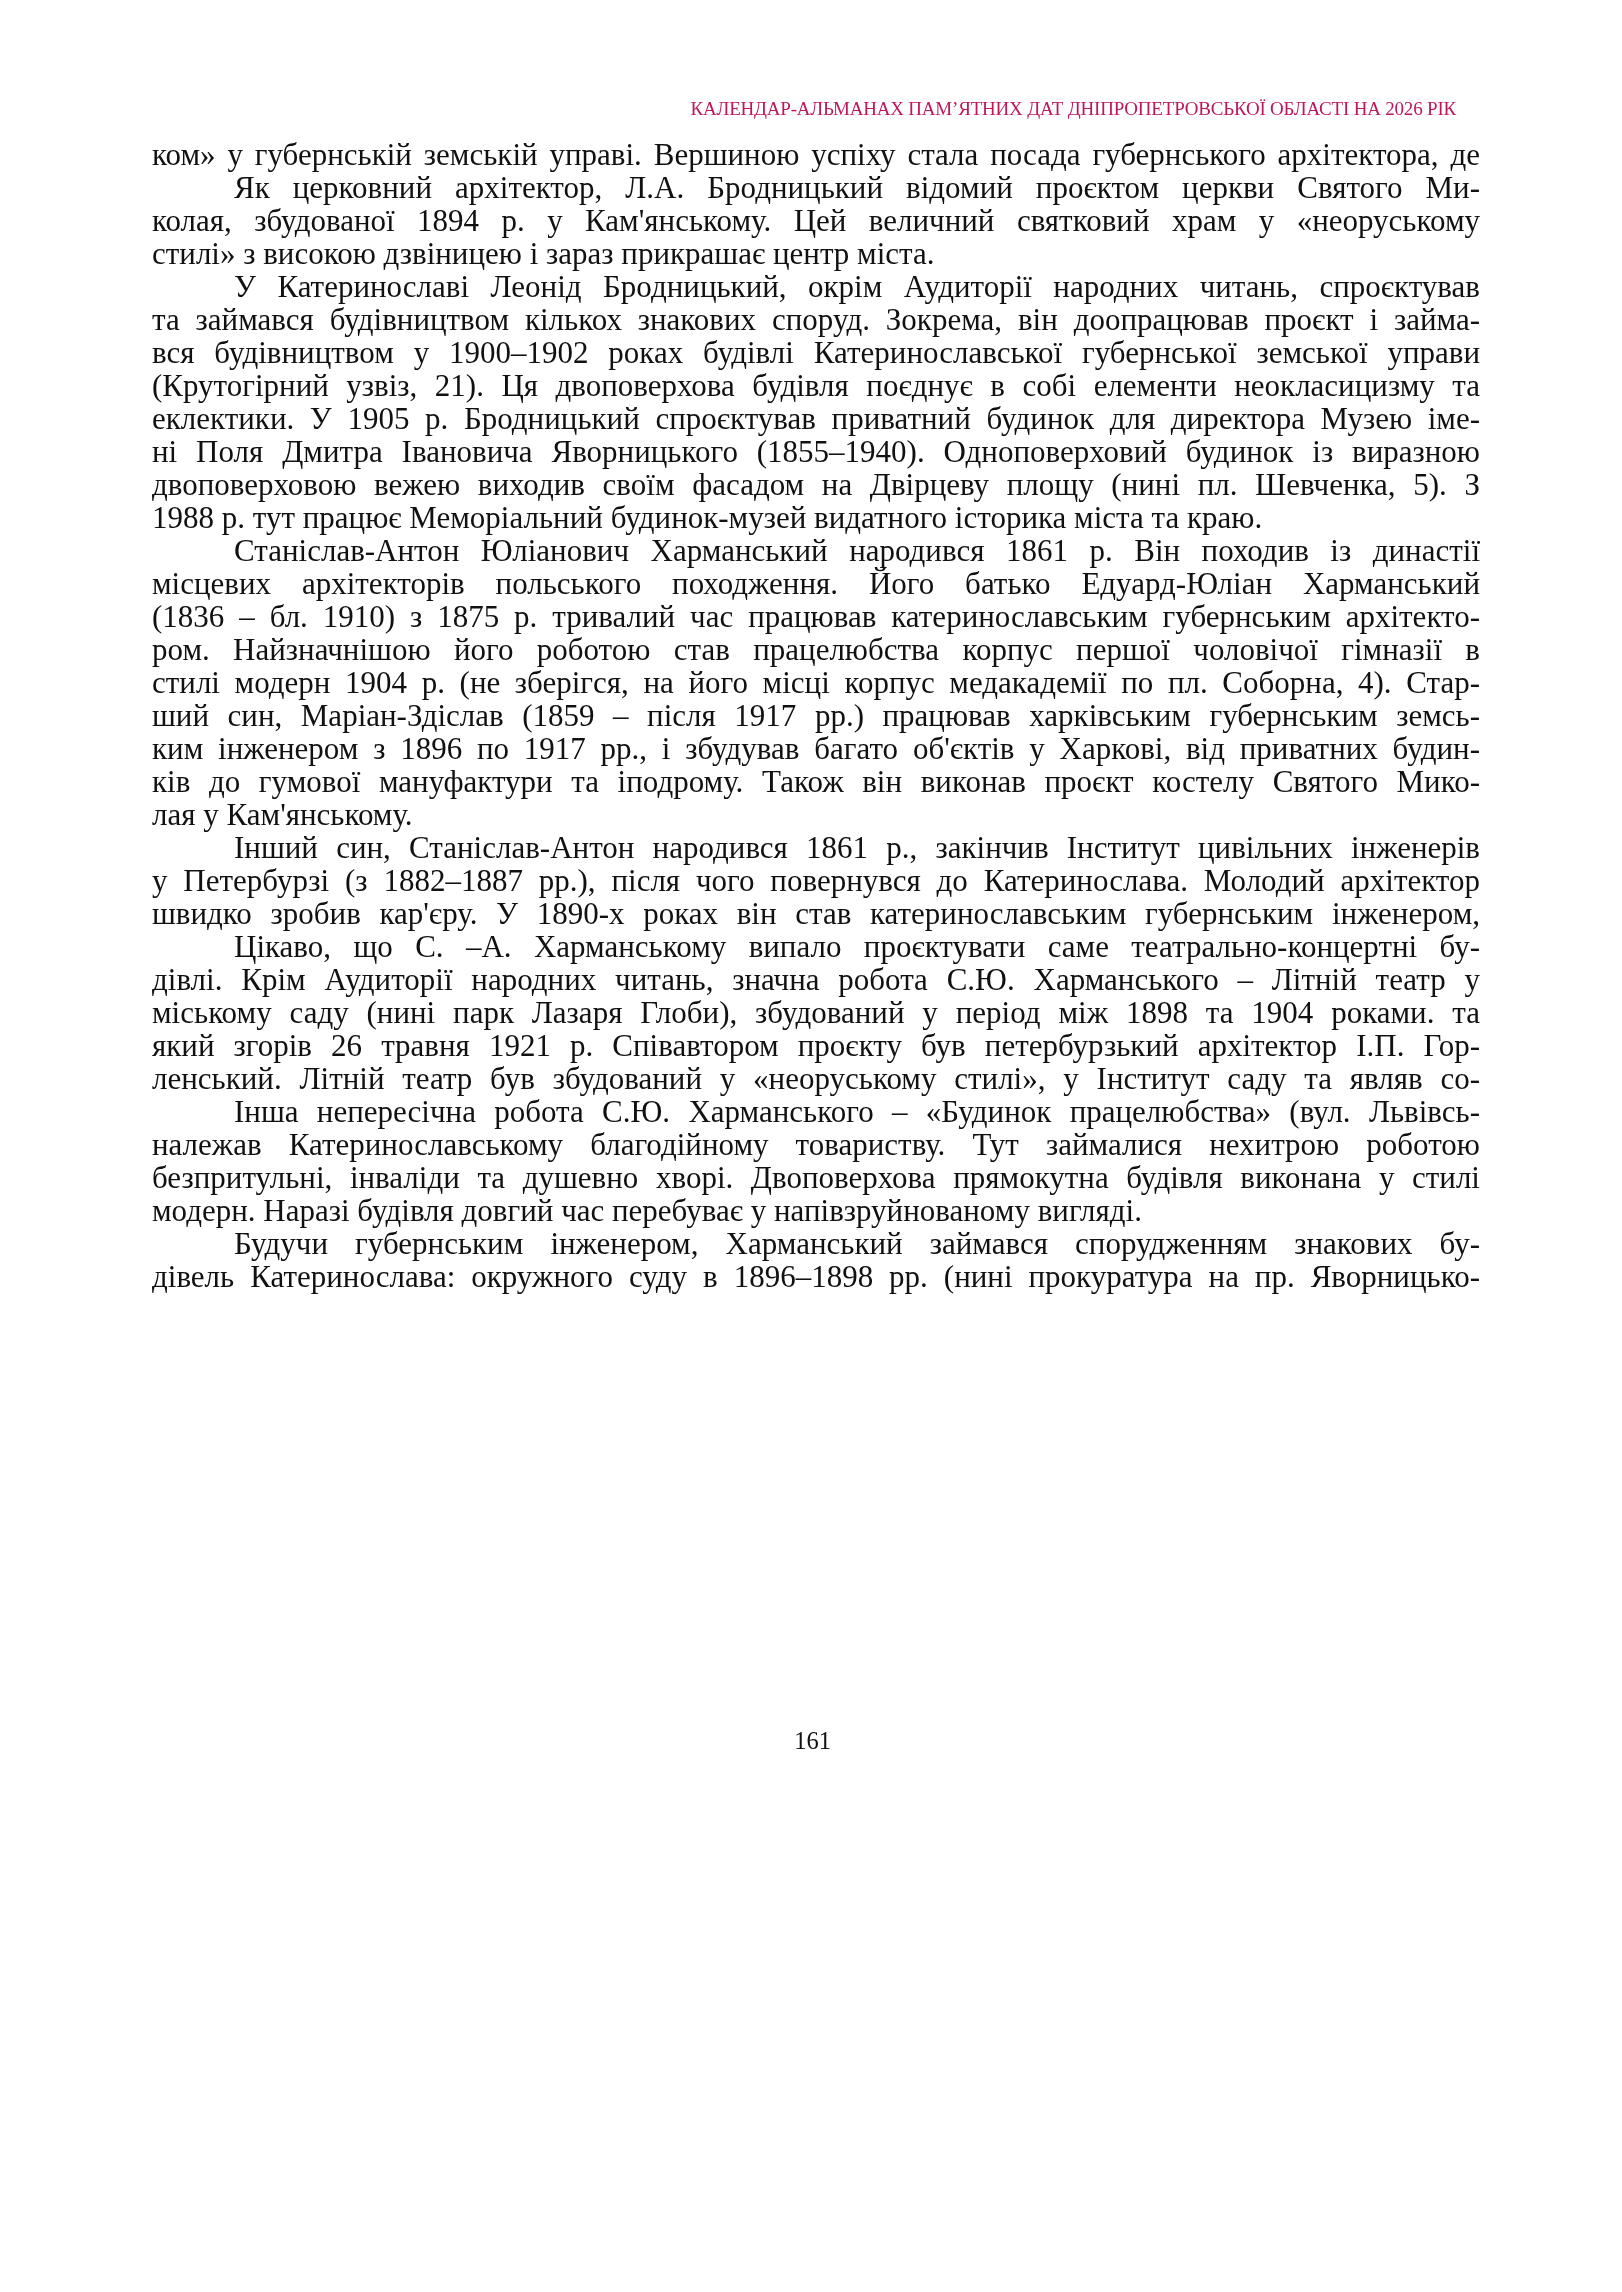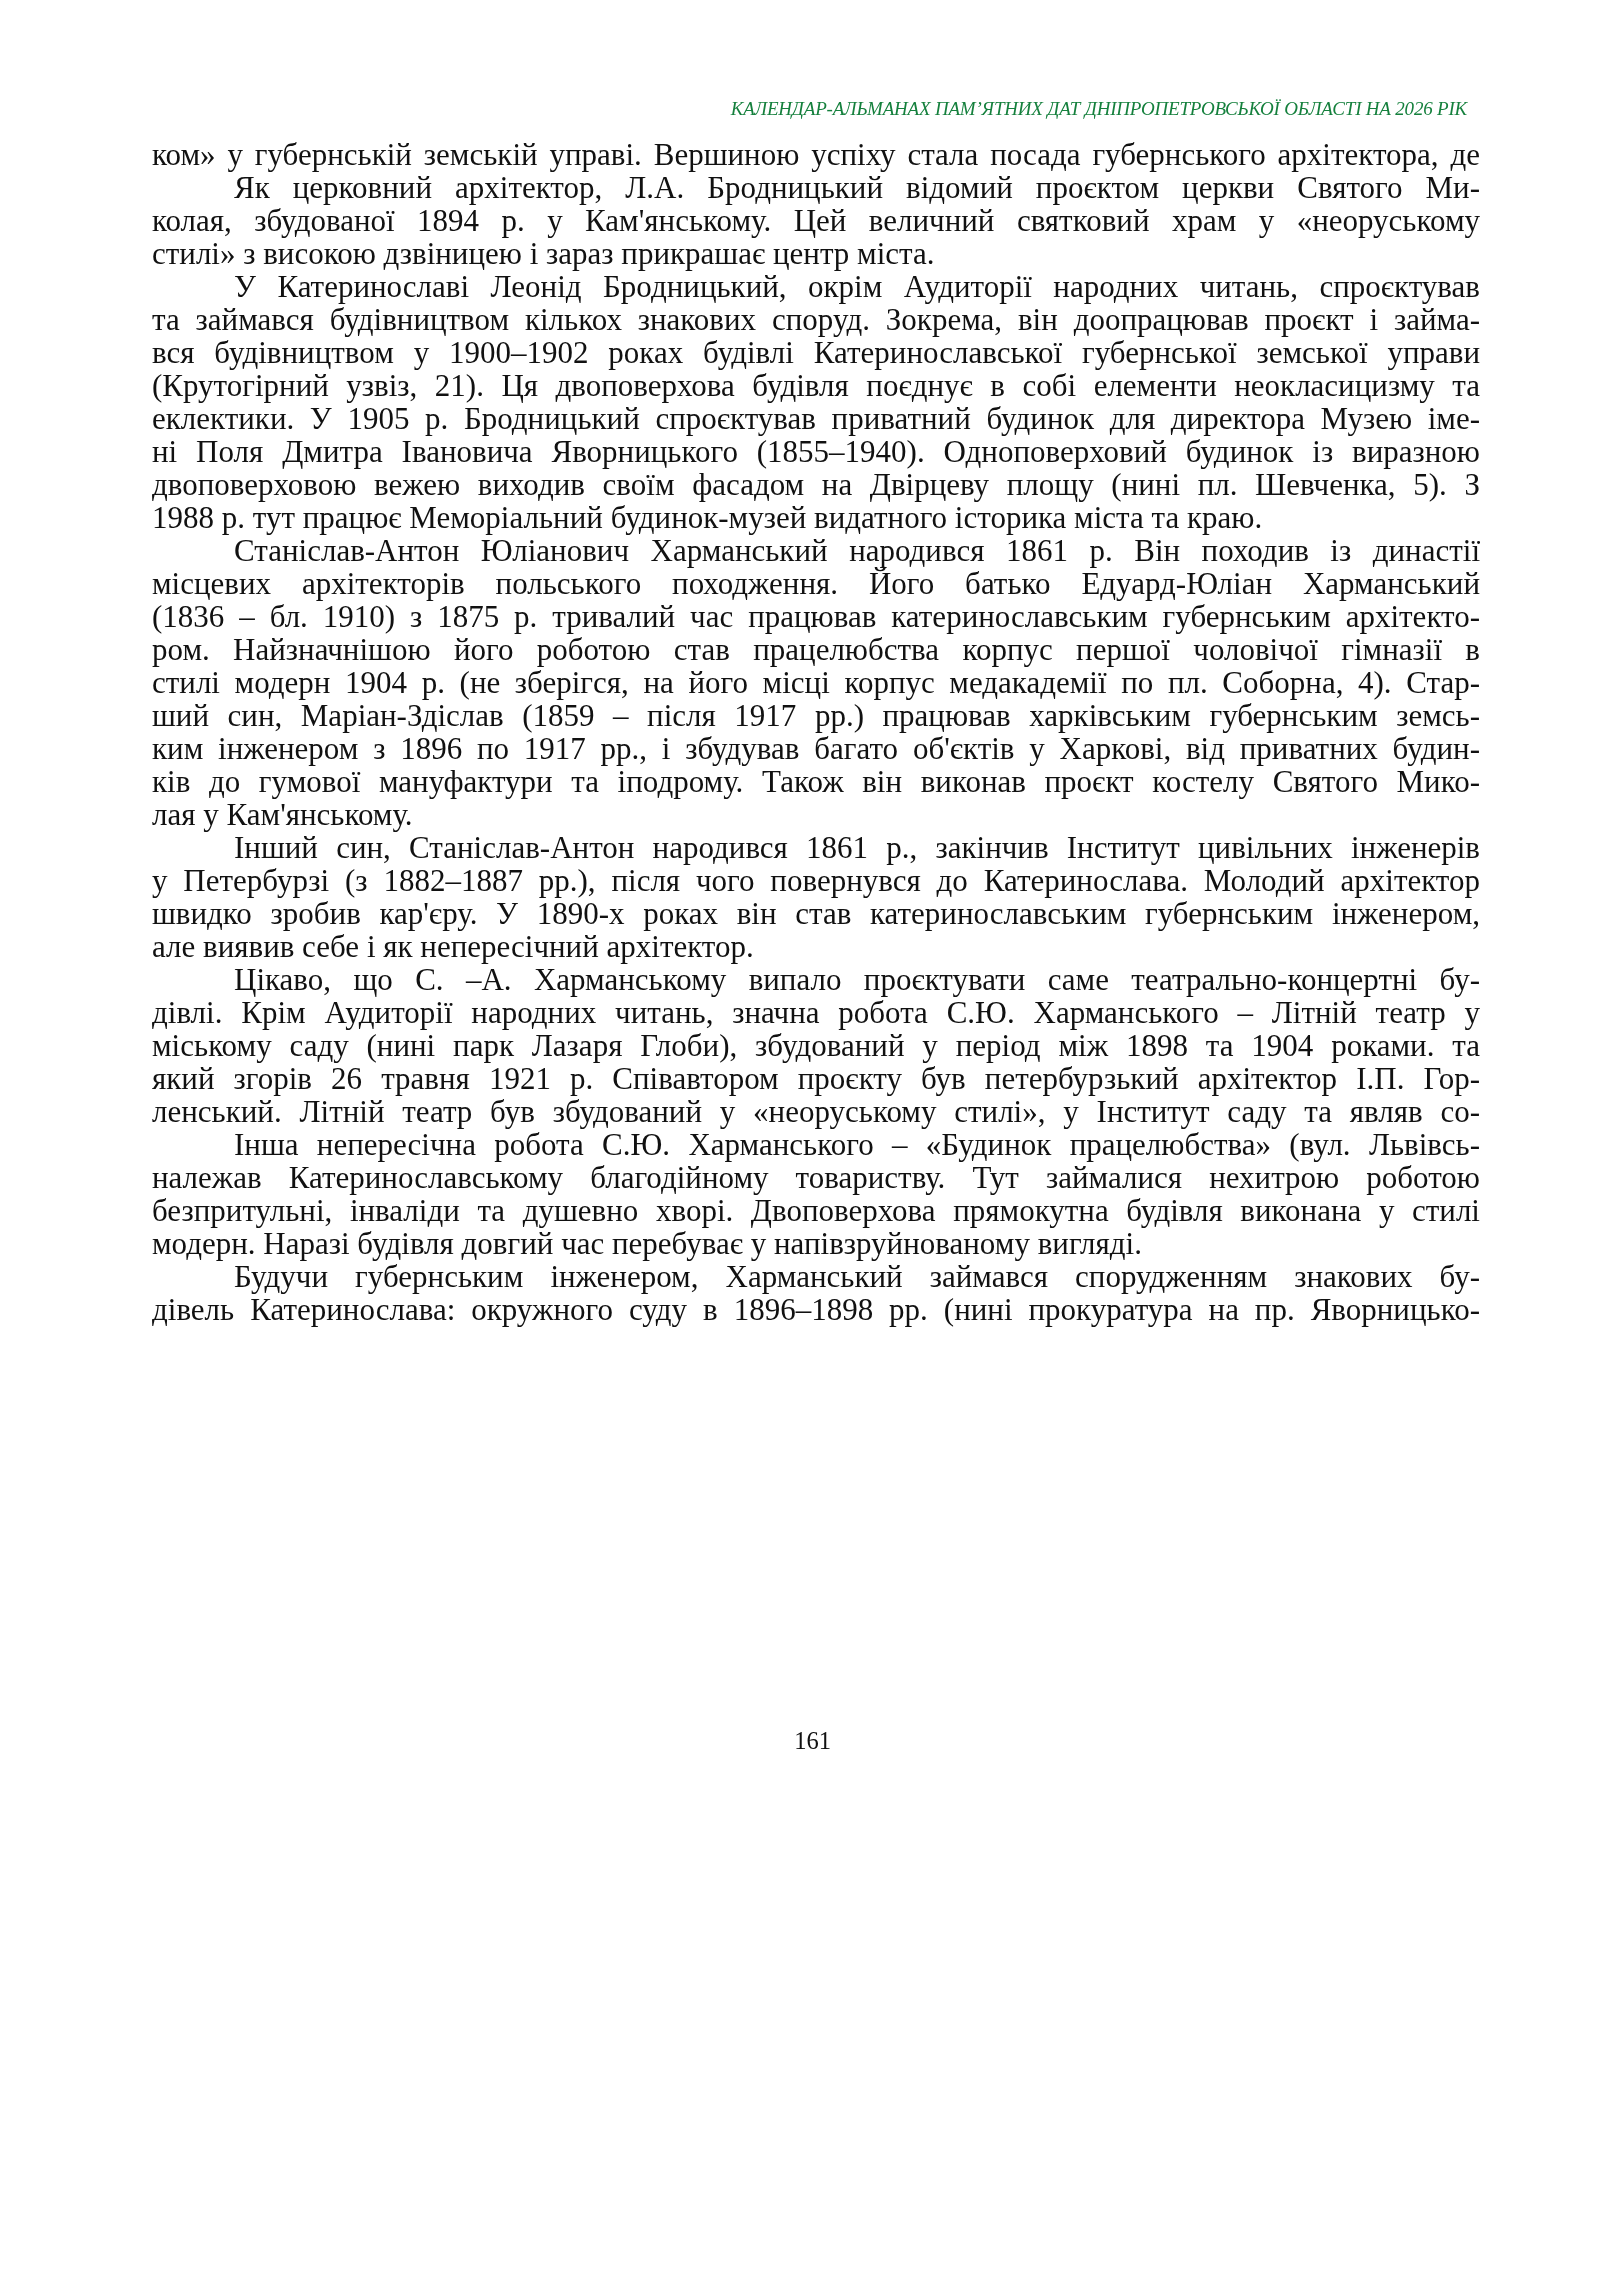--- a/index.html
+++ b/index.html
@@ -11,25 +11,24 @@
     width: 1622px;
     height: 2293px;
     position: relative;
     overflow: hidden;
     color: #111111;
     font-family: "Liberation Serif", "DejaVu Serif", serif;
   }
   .running-header {
     position: absolute;
     top: 98px;
-    right: 155px;
-    font-style: italic;
+    right: 166px;
     font-size: 19px;
     letter-spacing: -0.2px;
-    color: #15803d;
+    color: #be185d;
     white-space: nowrap;
   }
   .body-text {
     position: absolute;
     left: 152px;
     top: 138px;
     width: 1328px;
   }
   .line {
     height: 33px;
@@ -92,21 +91,20 @@
     <div class="line">ший син, Маріан-Здіслав (1859 – після 1917 рр.) працював харківським губернським земсь-</div>
     <div class="line">ким інженером з 1896 по 1917 рр., і збудував багато об'єктів у Харкові, від приватних будин-</div>
     <div class="line">ків до гумової мануфактури та іподрому. Також він виконав проєкт костелу Святого Мико-</div>
     <div class="line last">лая у Кам'янському.</div>
   </div>
 
   <div class="paragraph">
     <div class="line indent">Інший син, Станіслав-Антон народився 1861 р., закінчив Інститут цивільних інженерів</div>
     <div class="line">у Петербурзі (з 1882–1887 рр.), після чого повернувся до Катеринослава. Молодий архітектор</div>
     <div class="line">швидко зробив кар'єру. У 1890-х роках він став катеринославським губернським інженером,</div>
-    <div class="line last">але виявив себе і як непересічний архітектор.</div>
   </div>
 
   <div class="paragraph">
     <div class="line indent">Цікаво, що С. –А. Харманському випало проєктувати саме театрально-концертні бу-</div>
     <div class="line">дівлі. Крім Аудиторії народних читань, значна робота С.Ю. Харманського – Літній театр у</div>
     <div class="line">міському саду (нині парк Лазаря Глоби), збудований у період між 1898 та 1904 роками. та</div>
     <div class="line">який згорів 26 травня 1921 р. Співавтором проєкту був петербурзький архітектор І.П. Гор-</div>
     <div class="line">ленський. Літній театр був збудований у «неоруському стилі», у Інститут саду та являв со-</div>
   </div>
 

